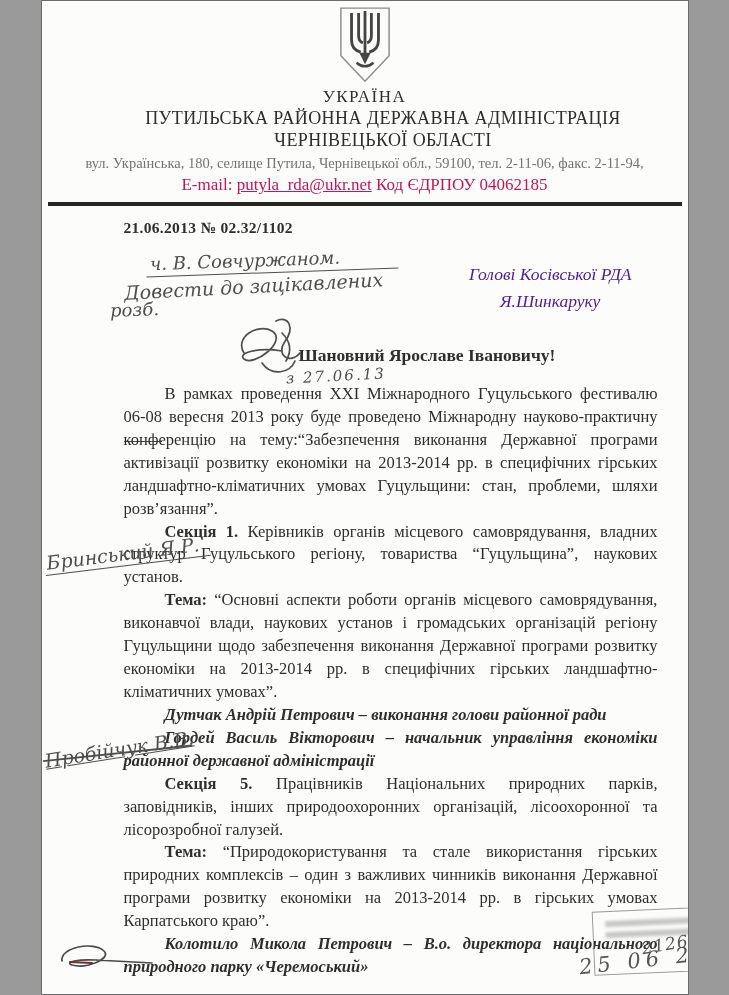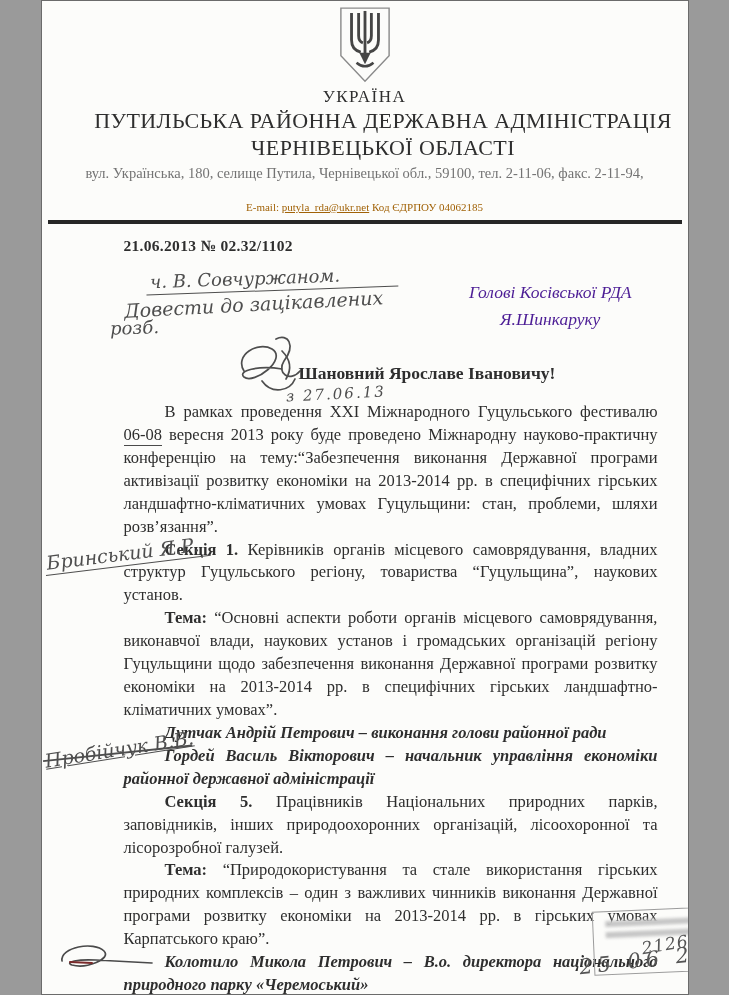--- a/index.html
+++ b/index.html
@@ -11,37 +11,37 @@
     border:1px solid #6b6b6b;
     box-sizing:border-box;
     font-family:"Liberation Serif","DejaVu Serif",serif;
     color:#2e2e2e;
     overflow:hidden;
   }
   
   .letterhead { text-align:center; padding-top:5px; }
   .tryzub { width:74px; height:78px; display:block; margin:0 auto; }
   .country   { font-size:17px; letter-spacing:1.5px; margin:3px 0 0; font-weight:normal; }
-  .org-line  { font-size:22px; letter-spacing:.4px; margin:1px 15px 0; font-weight:normal;padding-left:37px; }
+  .org-line  { font-size:18px; letter-spacing:.4px; margin:1px 15px 0; font-weight:normal;padding-left:37px; }
   .addr-line { font-size:14.5px; margin-top:4px; color:#737373; }
-  .email-line{ font-size:11px; margin-top:19px; color:#a16207; }
+  .email-line{ font-size:17px; margin-top:3px; color:#be185d; }
   .email-link{ text-decoration:underline; }
   .rule { border:none; border-top:4px solid #262626; margin:7px 6px 0 6px; }
 
   
   .content { padding:13px 30px 0 82px; }
   .meta-line { font-weight:bold; font-size:15.5px; letter-spacing:.3px; }
 
   p.doc { margin:0; font-size:16.5px; line-height:1.39; text-align:justify; }
   .indent { text-indent:41px; }
   .sections-heading { text-align:center; font-weight:bold; font-size:16.5px; margin:17px 0 15px; }
   .gap-lg { margin-top:26px; }
   .gap-xl { margin-top:30px; }
   .speaker { font-weight:bold; font-style:italic; }
-  .hw-underline { border-bottom:1.6px solid #4a4a4a; padding-bottom:1px; }
+  .hw-underline { border-bottom:1.6px solid #4a4a4a; padding-bottom:15px; }
 
   
   .annot-zone { position:relative; height:100px; }
   .hw { font-style:italic; color:#4e4e4e; white-space:nowrap;
         font-family:"DejaVu Serif","Liberation Serif",serif; }
   .hw-note1 { position:absolute; left:22px; top:12px; font-size:18px;
               transform:rotate(-2deg); border-bottom:1.4px solid #4e4e4e;
               padding:0 58px 2px 4px; }
   .hw-note2 { position:absolute; left:0px; top:38px; font-size:19px;
               transform:rotate(-3deg); }

